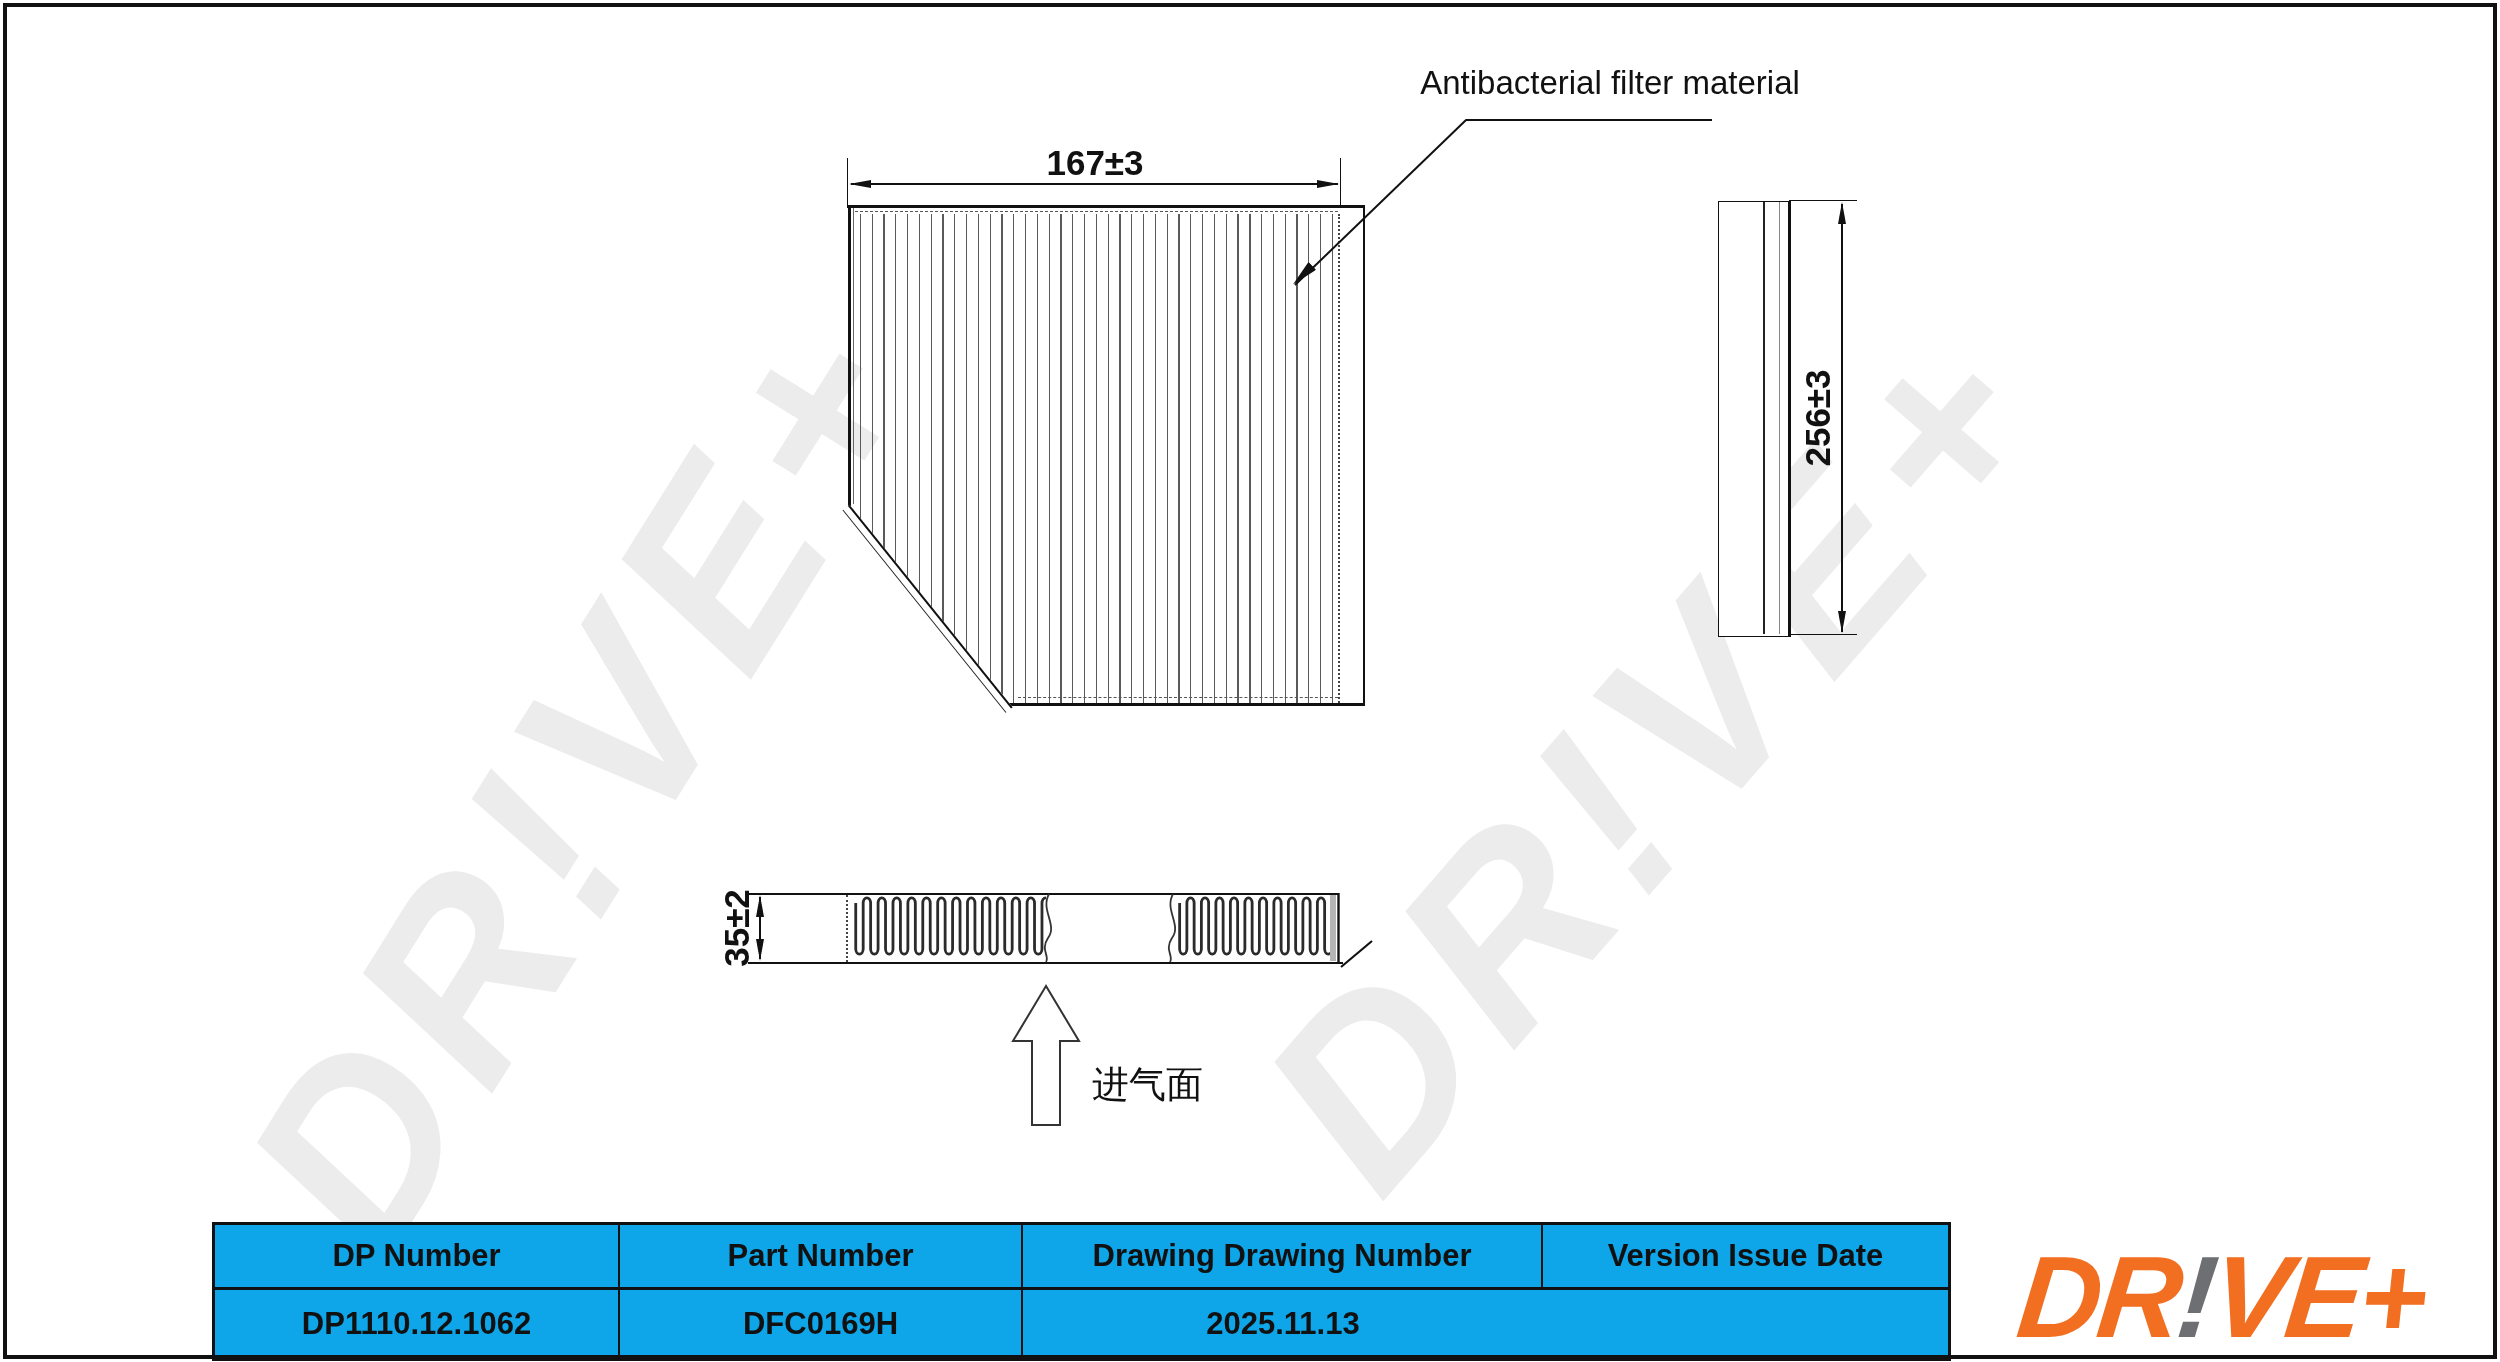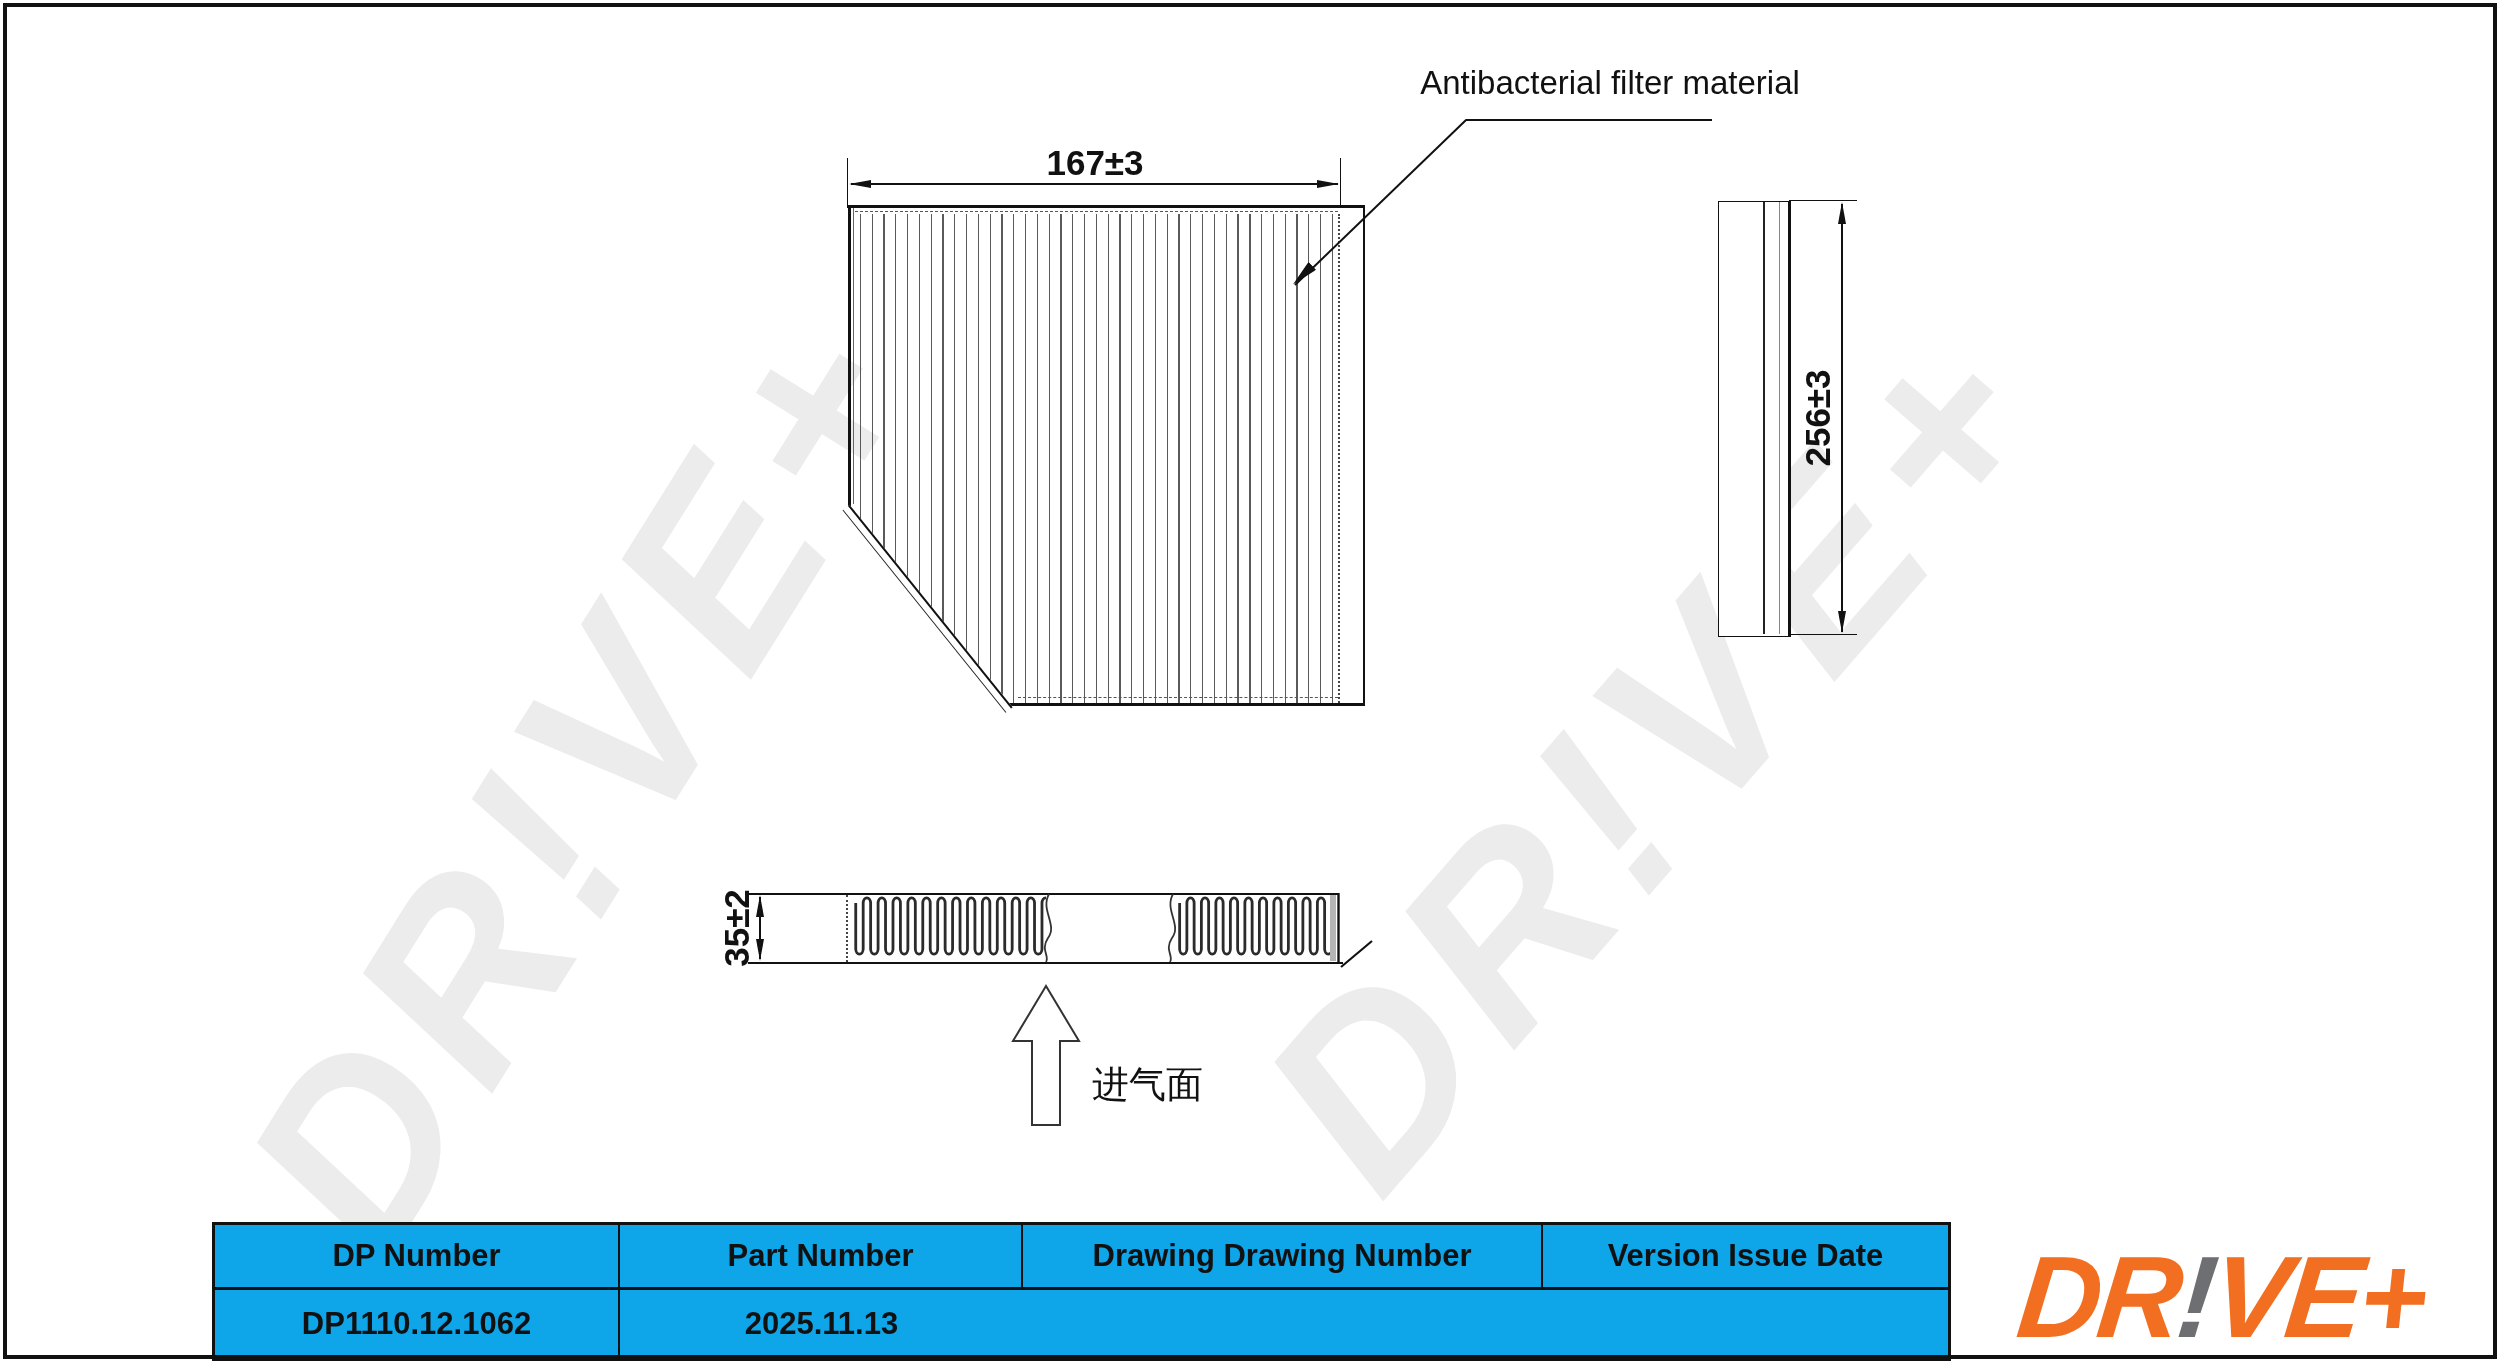--- a/index.html
+++ b/index.html
@@ -110,20 +110,21 @@
     <polygon points="1046,986 1013,1041 1032,1041 1032,1125 1060,1125 1060,1041 1079,1041" fill="#fff" stroke="#333" stroke-width="2"></polygon>
   </svg>
   <div class="cjk" style="left:1092px;top:1060px;">进气面</div>
 
   <div class="tbl">
     <div class="cell hdr">DP Number</div>
     <div class="cell hdr">Part Number</div>
     <div class="cell hdr">Drawing Drawing Number</div>
     <div class="cell hdr last">Version Issue Date</div>
     <div class="cell">DP1110.12.1062</div>
+    <div class="cell">DFC0169H</div>
     <div class="cell last">2025.11.13</div>
   </div>
 
   <div class="logo">
     <span style="color:#F26F21;">DR</span>
       <span style="color:#6E6F72;">!</span>
       <span style="color:#F26F21;">VE+</span>
   </div>
 
 </div>

